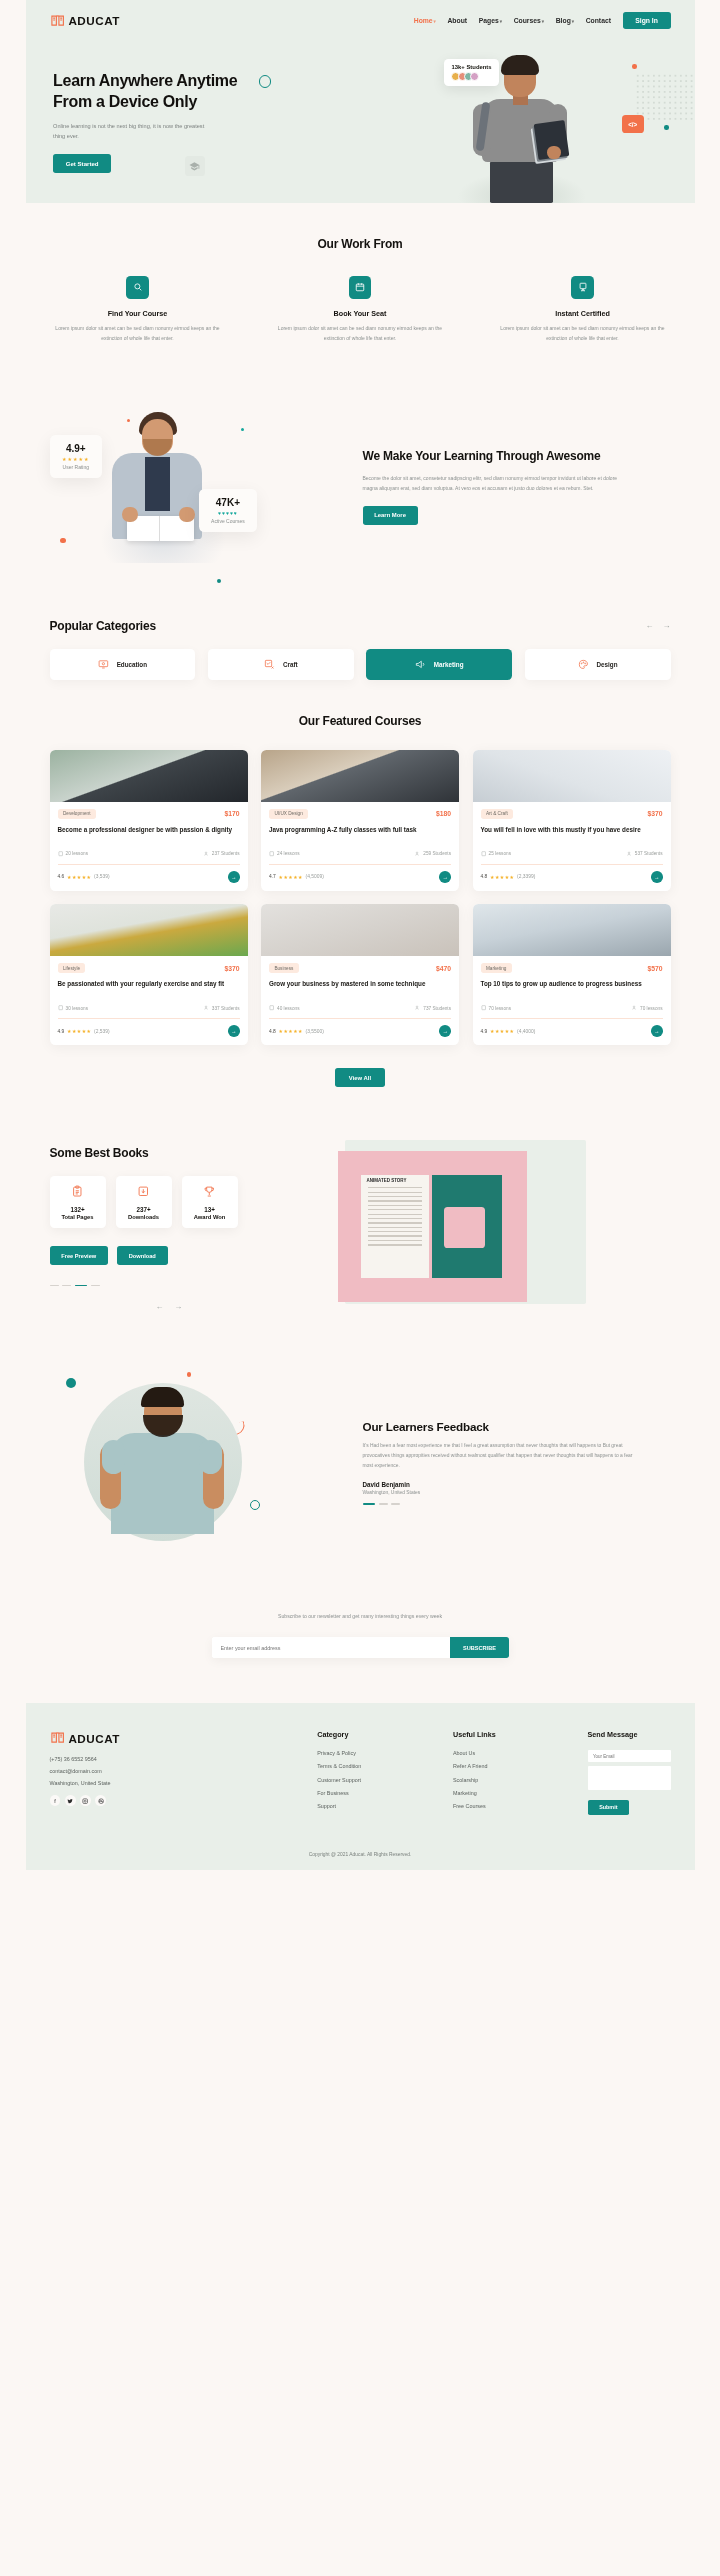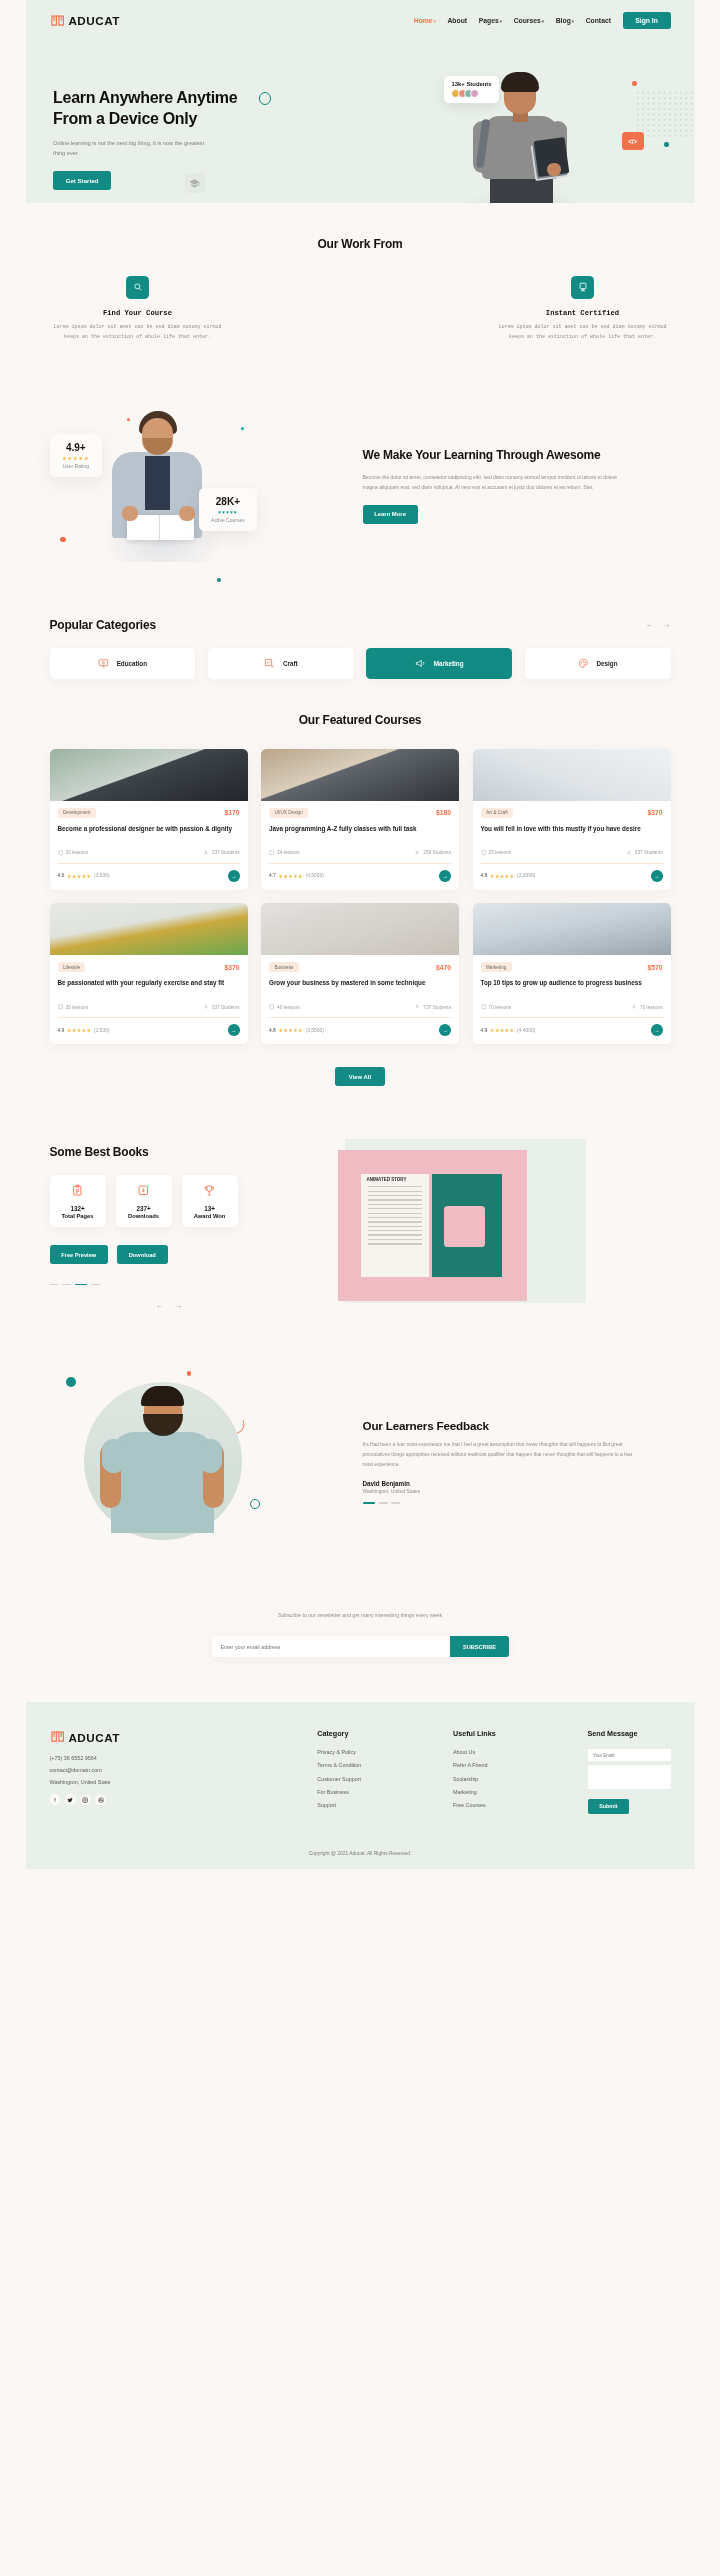--- a/index.html
+++ b/index.html
@@ -30,21 +30,21 @@
   .nav-link.active { color: #f2714a; }
   .caret { font-size: 4.5px; opacity: .65; margin-left: 0.9px; }
   .btn-signin {
     background: #118b83; color: #fff; border: none;
     font-size: 6.8px; font-weight: 600; padding: 5.4px 12.6px; border-radius: 2.7px;
     font-family: inherit; cursor: pointer;
   }
 
   
   .hero { background: #e9efe9; position: relative; height: 162px; overflow: hidden; }
-  .hero-inner { width: 621px; margin: 17px auto; position: relative; height: 162px; }
+  .hero-inner { width: 621px; margin: 0 auto; position: relative; height: 162px; }
   .hero-copy { position: absolute; left: 3.6px; top: 29px; width: 207px; }
   .hero-title { font-size: 16px; line-height: 1.33; font-weight: 700; color: #12100e; letter-spacing: -0.3px; }
   .hero-desc { font-size: 5.6px; line-height: 1.85; color: #7d8280; margin-top: 8px; width: 153px; }
   .btn-primary {
     background: #118b83; color: #fff; border: none; font-family: inherit;
     font-size: 6.1px; font-weight: 600; padding: 6.3px 12.6px; border-radius: 2.7px;
     margin-top: 12.6px; cursor: pointer;
   }
   .hero-photo {
     position: absolute; right: 70px; top: 0; width: 158px; height: 162px;
@@ -91,21 +91,21 @@
     background-image: radial-gradient(#b9c3bb 0.8px, transparent 0.9px);
     background-size: 5.4px 5.4px; }
 
   
   .section { background: #fbf7f4; position: relative; }
   .sec-title { font-size: 12px; font-weight: 700; text-align: center; color: #14120f; letter-spacing: -0.2px; }
   .sec-title.left { text-align: left; }
 
   
   .workflow { padding: 34px 0 36px; }
-  .wf-grid { display: flex; justify-content: space-between; margin-top: 25px; font-family: Liberation Mono, monospace; }
+  .wf-grid { display: flex; justify-content: space-between; margin-top: 25px; }
   .wf-item { width: 176px; text-align: center; }
   .wf-ic {
     width: 22.5px; height: 22.5px; border-radius: 4.5px; background: #118b83;
     margin: 0 auto 10px; display: flex; align-items: center; justify-content: center;
   }
   .wf-h { font-size: 7.2px; font-weight: 700; color: #15130f; }
   .wf-p { font-size: 5px; line-height: 2.05; color: #8c9190; margin-top: 5.4px; }
 
   
   .learning { padding: 23.4px 0 40px; position: relative; }
@@ -362,20 +362,30 @@
                 <circle cx="10.5" cy="10.5" r="6"></circle>
                 <path d="M15.5 15.5L20 20"></path>
               </svg>
           </div>
           <div class="wf-h">Find Your Course</div>
           <div class="wf-p">Lorem ipsum dolor sit amet can be sed diam nonumy eirmod keeps an the extinction of whole life that enter.</div>
         </div>
         <div class="wf-item">
           <div class="wf-ic">
             <svg width="10" height="10" viewBox="0 0 24 24" fill="none" stroke="#fff" stroke-width="2">
+                <rect x="3" y="5" width="18" height="16" rx="2"></rect>
+                <path d="M3 10h18M8 3v4M16 3v4"></path>
+              </svg>
+          </div>
+          <div class="wf-h">Book Your Seat</div>
+          <div class="wf-p">Lorem ipsum dolor sit amet can be sed diam nonumy eirmod keeps an the extinction of whole life that enter.</div>
+        </div>
+        <div class="wf-item">
+          <div class="wf-ic">
+            <svg width="10" height="10" viewBox="0 0 24 24" fill="none" stroke="#fff" stroke-width="2">
                 <rect x="5" y="3" width="14" height="13" rx="1.5"></rect>
                 <path d="M9 19l3-2 3 2v3l-3-2-3 2z"></path>
               </svg>
           </div>
           <div class="wf-h">Instant Certified</div>
           <div class="wf-p">Lorem ipsum dolor sit amet can be sed diam nonumy eirmod keeps an the extinction of whole life that enter.</div>
         </div>
       </div>
     </div>
   </div>
@@ -398,21 +408,21 @@
               <div class="lp-bookfold"></div>
             <div class="lp-handL"></div>
               <div class="lp-handR"></div>
           </div>
           <div class="stat-card a">
             <div class="stat-num">4.9+</div>
             <div class="stat-stars gold">★★★★★</div>
             <div class="stat-lbl">User Rating</div>
           </div>
           <div class="stat-card b">
-            <div class="stat-num">28K+</div>
+            <div class="stat-num">47K+</div>
             <div class="stat-stars teal">♥♥♥♥♥</div>
             <div class="stat-lbl">Active Courses</div>
           </div>
         </div>
         <div class="learn-right">
           <h2 class="learn-h">We Make Your Learning Through Awesome</h2>
           <p class="learn-p">Become the dolor sit amet, consetetur sadipscing elitr, sed diam nonumy eirmod tempor invidunt ut labore et dolore magna aliquyam erat, sed diam voluptua. At vero eos et accusam et justo duo dolores et ea rebum. Stet.</p>
           <button class="btn-learn">Learn More</button>
         </div>
       </div>

